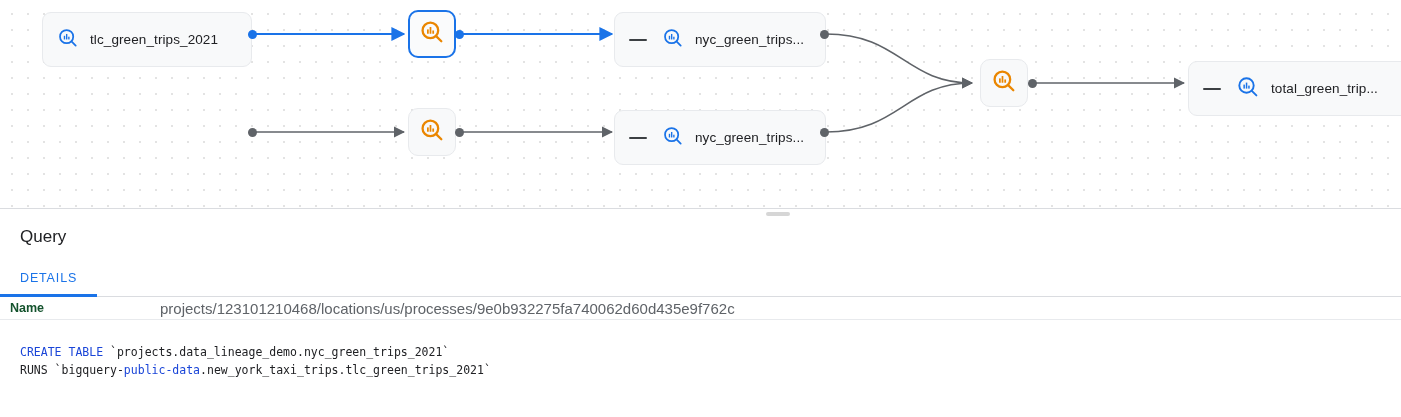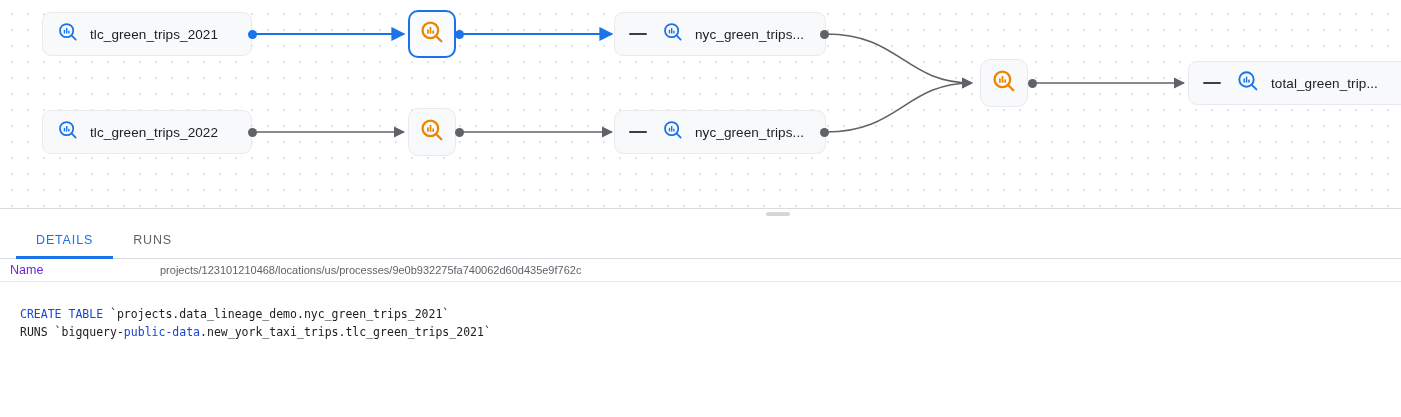--- a/index.html
+++ b/index.html
@@ -23,21 +23,21 @@
   }
   .edges { position: absolute; inset: 0; width: 1401px; height: 209px; }
 
   .node {
     position: absolute;
     background: #f8f9fa;
     border: 1px solid #e8eaed;
     border-radius: 9px;
     display: flex;
     align-items: center;
-    height: 44px;
+    height: 55px;
   }
   .node.table {
     padding: 0 14px;
     gap: 11px;
   }
   .node.selected {
     border: 2px solid #1a73e8;
     background: #fafbfc;
   }
   .node.process {
@@ -84,21 +84,21 @@
   .panel-title {
     font-size: 17px;
     color: #202124;
     padding: 18px 0 0 20px;
     font-weight: 400;
   }
   .tabs {
     display: flex;
     margin-top: 14px;
     border-bottom: 1px solid #dadce0;
-    padding-left: 16px;
+    padding-left: 0;
   }
   .tab {
     font-size: 12.5px;
     letter-spacing: .85px;
     font-weight: 500;
     color: #5f6368;
     padding: 10px 20px 11px;
     cursor: pointer;
     position: relative;
   }
@@ -115,25 +115,25 @@
     display: flex;
     align-items: center;
     height: 23px;
     border-bottom: 1px solid #e8eaed;
     padding-left: 10px;
   }
   .kv-key {
     width: 150px;
     flex: 0 0 150px;
     font-size: 12.5px;
-    font-weight: 400;
-    color: #6d28d9;
+    font-weight: 700;
+    color: #14532d;
   }
   .kv-val {
-    font-size: 11px;
+    font-size: 15px;
     color: #5f6368;
     white-space: nowrap;
   }
 
   .sql {
     margin-top: 23px;
     padding: 0 0 0 20px;
     font-family: "DejaVu Sans Mono", monospace;
     font-size: 11.5px;
     line-height: 18px;
@@ -176,32 +176,20 @@
         <rect x="7.4" y="9.6" width="1.5" height="4" fill="#1a73e8"></rect>
         <rect x="9.8" y="7.6" width="1.5" height="6" fill="#1a73e8"></rect>
         <rect x="12.2" y="10.6" width="1.5" height="3" fill="#1a73e8"></rect>
         <line x1="15.8" y1="15.8" x2="20.4" y2="20.4" stroke="#1a73e8" stroke-width="1.9" stroke-linecap="round"></line>
       </svg>
     </span>
     <span class="node-label">tlc_green_trips_2021</span>
   </div>
   <span class="port blue" style="left:248px; top:30px;"></span>
 
-  <div class="node table" style="left:42px; top:110px; width:210px;">
-    <span class="icon">
-      <svg width="22" height="22" viewBox="0 0 24 24">
-        <circle cx="10.5" cy="10.5" r="7.2" fill="none" stroke="#1a73e8" stroke-width="1.9"></circle>
-        <rect x="7.4" y="9.6" width="1.5" height="4" fill="#1a73e8"></rect>
-        <rect x="9.8" y="7.6" width="1.5" height="6" fill="#1a73e8"></rect>
-        <rect x="12.2" y="10.6" width="1.5" height="3" fill="#1a73e8"></rect>
-        <line x1="15.8" y1="15.8" x2="20.4" y2="20.4" stroke="#1a73e8" stroke-width="1.9" stroke-linecap="round"></line>
-      </svg>
-    </span>
-    <span class="node-label">tlc_green_trips_2022</span>
-  </div>
   <span class="port" style="left:248px; top:128px;"></span>
 
   <div class="node process selected" style="left:408px; top:10px;">
     <span class="icon">
       <svg width="26" height="26" viewBox="0 0 24 24">
         <circle cx="10.5" cy="10.5" r="7.2" fill="none" stroke="#ea8600" stroke-width="2.1"></circle>
         <rect x="7.4" y="9.6" width="1.6" height="4" fill="#ea8600"></rect>
         <rect x="9.8" y="7.4" width="1.6" height="6.2" fill="#ea8600"></rect>
         <rect x="12.3" y="10.6" width="1.6" height="3" fill="#ea8600"></rect>
         <line x1="15.8" y1="15.8" x2="20.6" y2="20.6" stroke="#ea8600" stroke-width="2.1" stroke-linecap="round"></line>
@@ -278,24 +266,24 @@
       </svg>
     </span>
     <span class="node-label">total_green_trip...</span>
   </div>
 </div>
 
 <div class="drag-handle"></div>
 
 <div class="panel">
 
+  <div class="panel-title">Query</div>
 
   <div class="tabs">
     <div class="tab active">DETAILS</div>
-    <div class="tab">RUNS</div>
   </div>
 
   <div class="kv-row">
     <div class="kv-key">Name</div>
     <div class="kv-val">projects/123101210468/locations/us/processes/9e0b932275fa740062d60d435e9f762c</div>
   </div>
 
 
   <div class="sql"><span class="kw">CREATE TABLE</span><span> `projects.data_lineage_demo.nyc_green_trips_2021`</span>
 <span>RUNS `bigquery-</span><span class="kw">public-data</span><span>.new_york_taxi_trips.tlc_green_trips_2021`</span></div>

